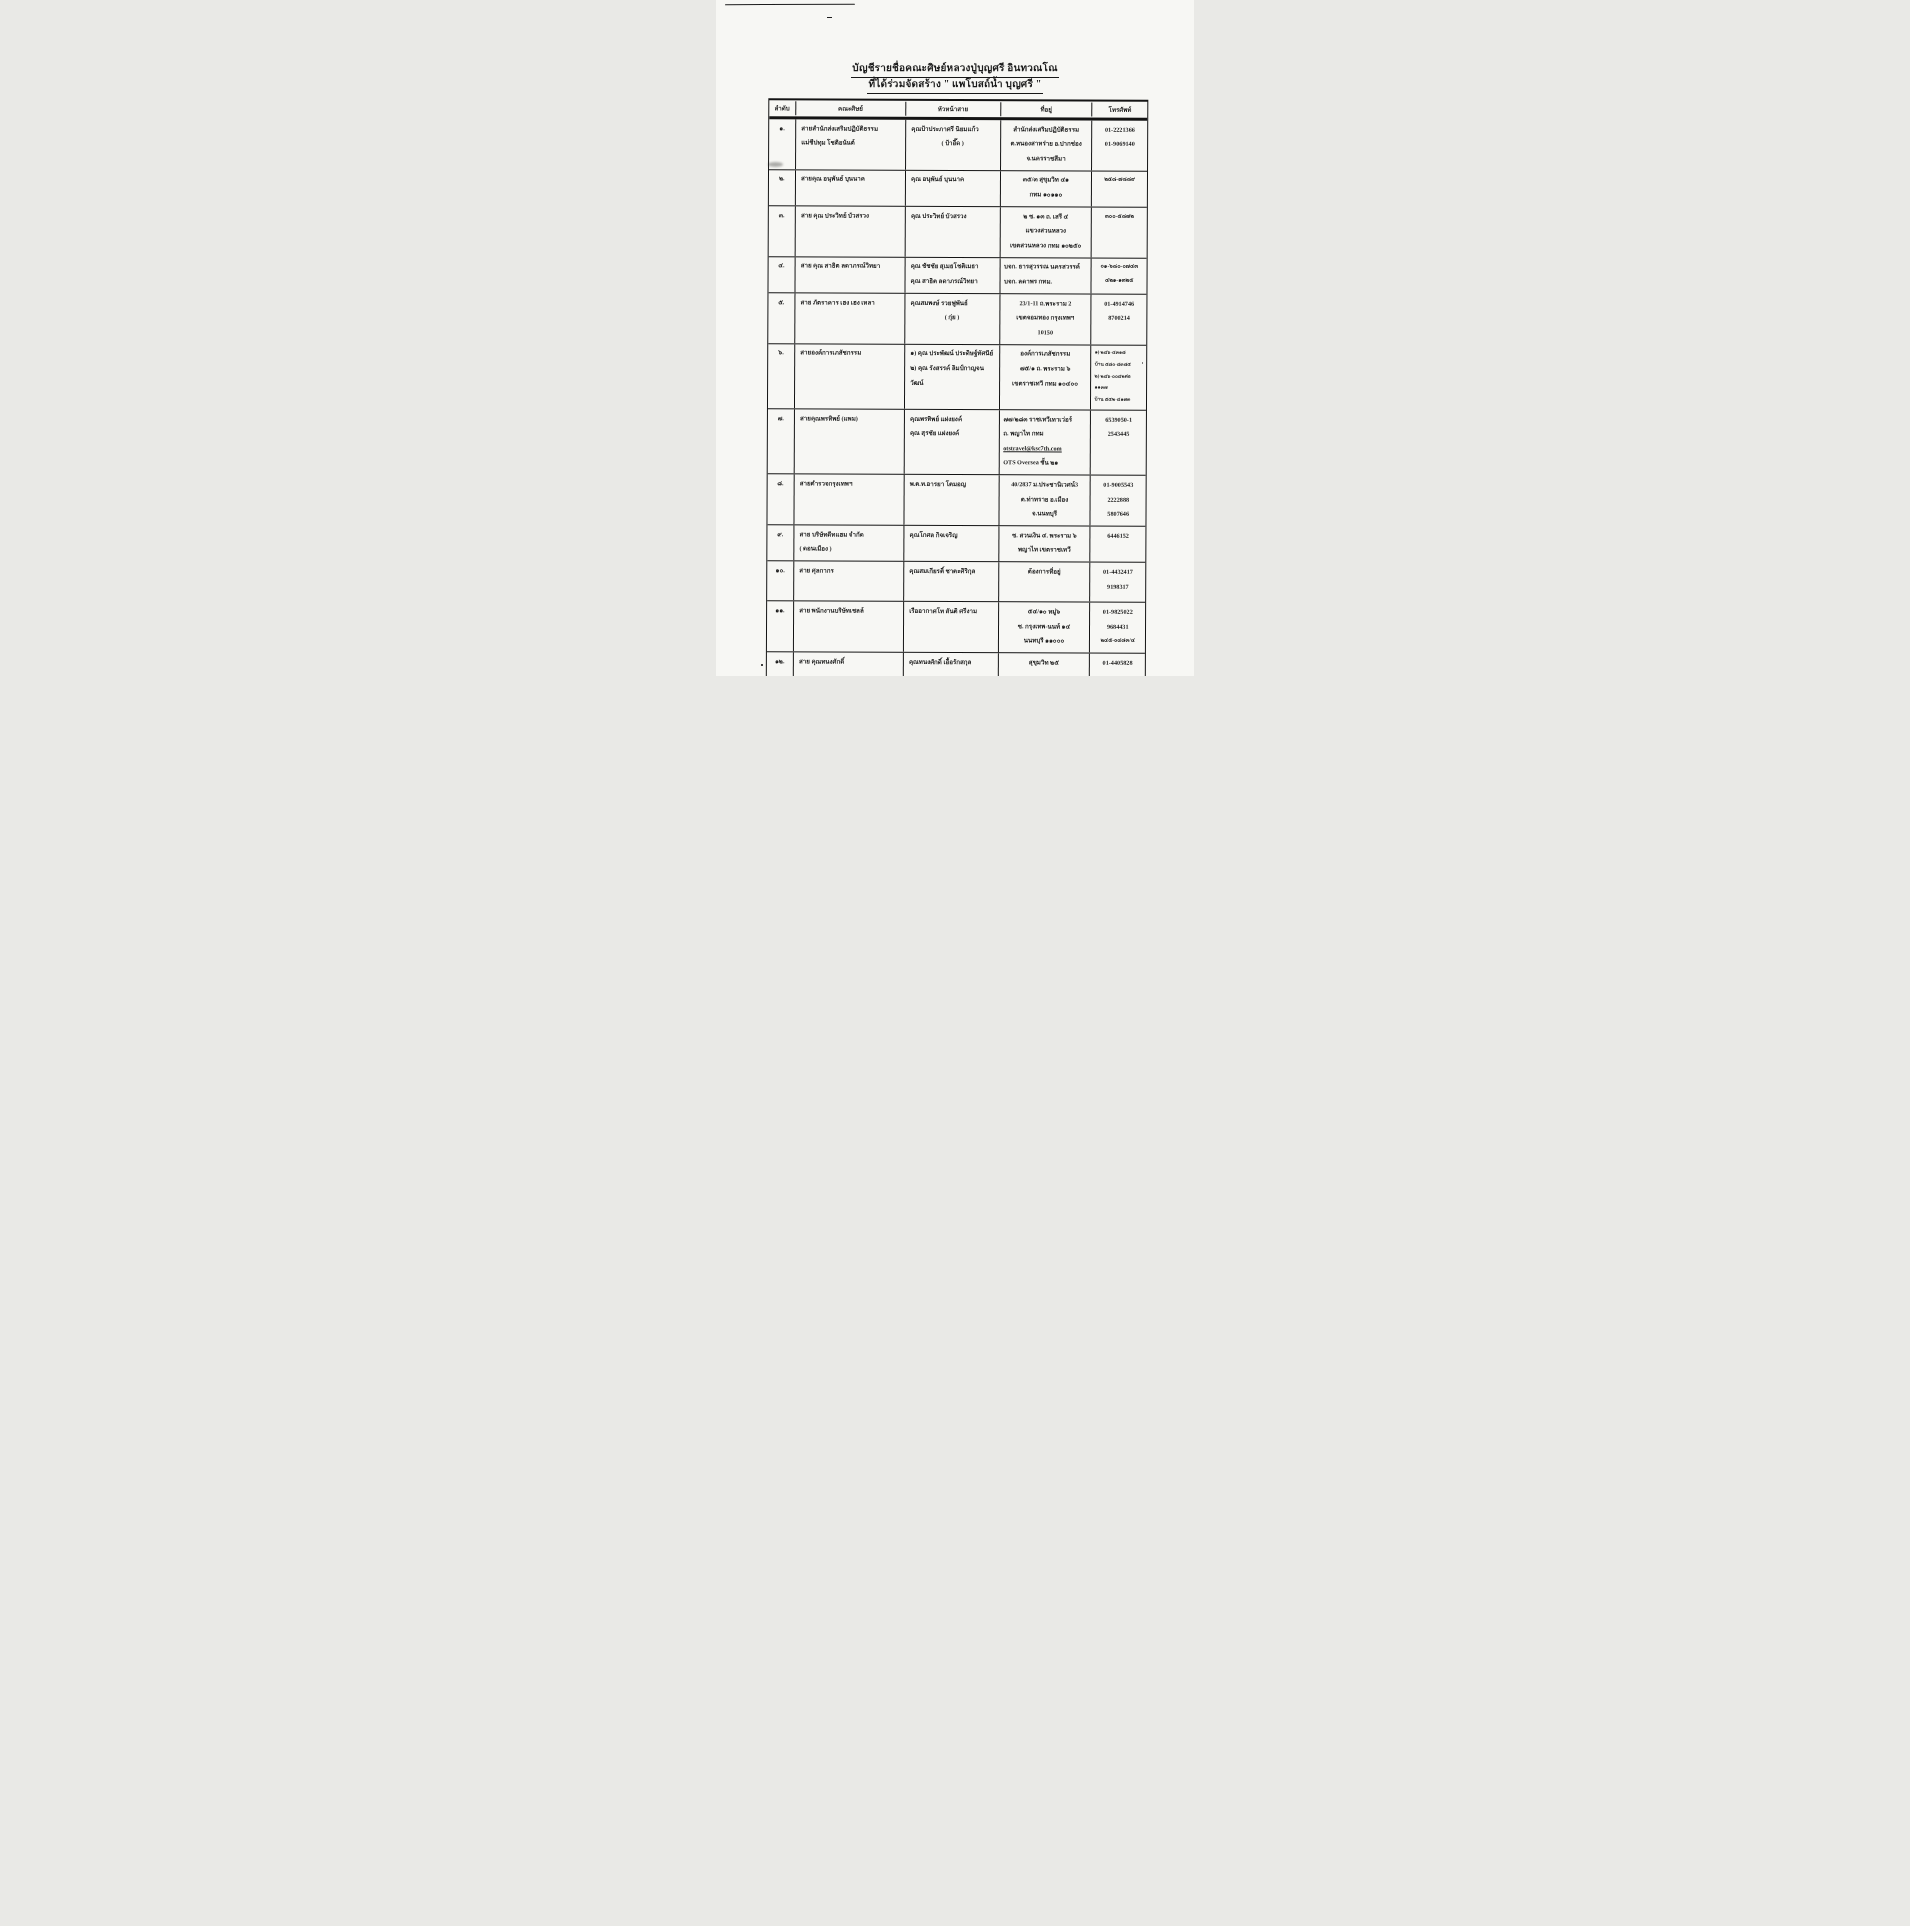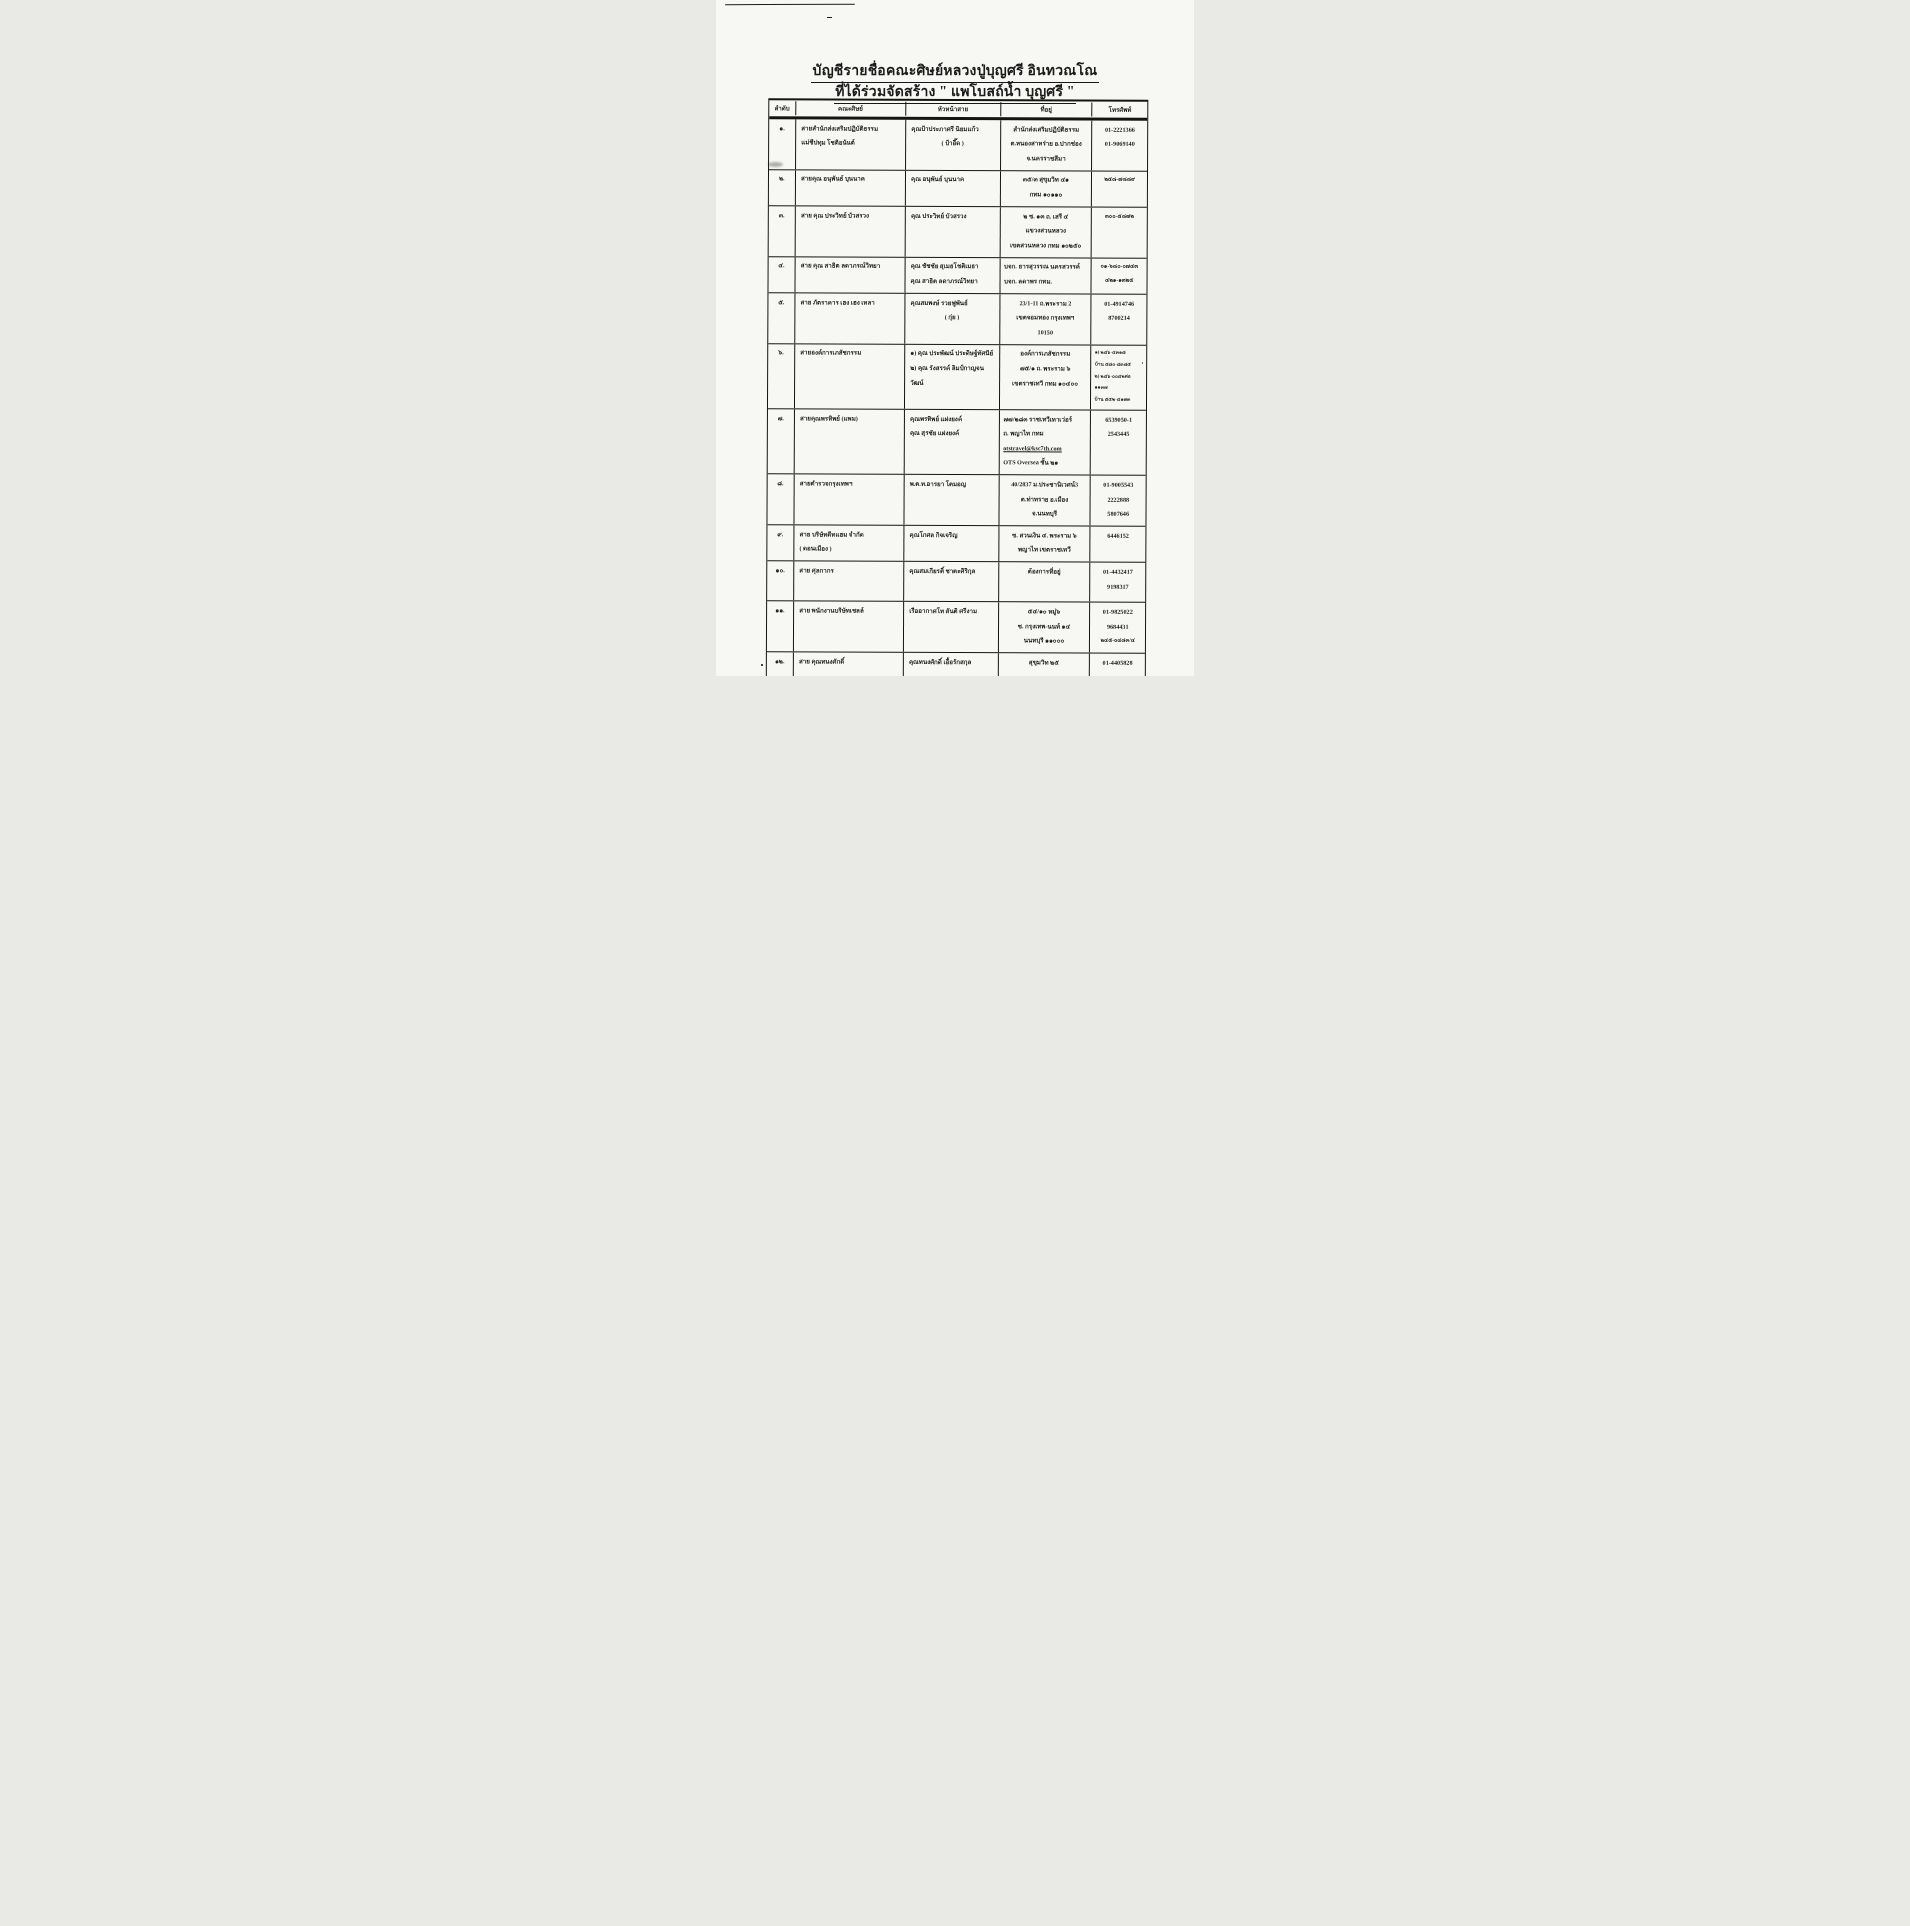--- a/index.html
+++ b/index.html
@@ -26,21 +26,21 @@
   .a-dot2{left:426px;top:362px;width:1.2px;height:1.9px;border-radius:50%;opacity:.7;}
 
   .title-wrap{
     position:absolute;
     left:0; top:62px;
     width:100%;
     text-align:center;
   }
   .title-line{
     display:inline-block;
-    font-size:14px;
+    font-size:10px;
     font-weight:bold;
     letter-spacing:0.2px;
     border-bottom:1.5px solid #181818;
     padding:0 1.5px 2.7px 1.5px;
     line-height:1.25;
   }
 
   
   .doc-table{
     position:absolute;

